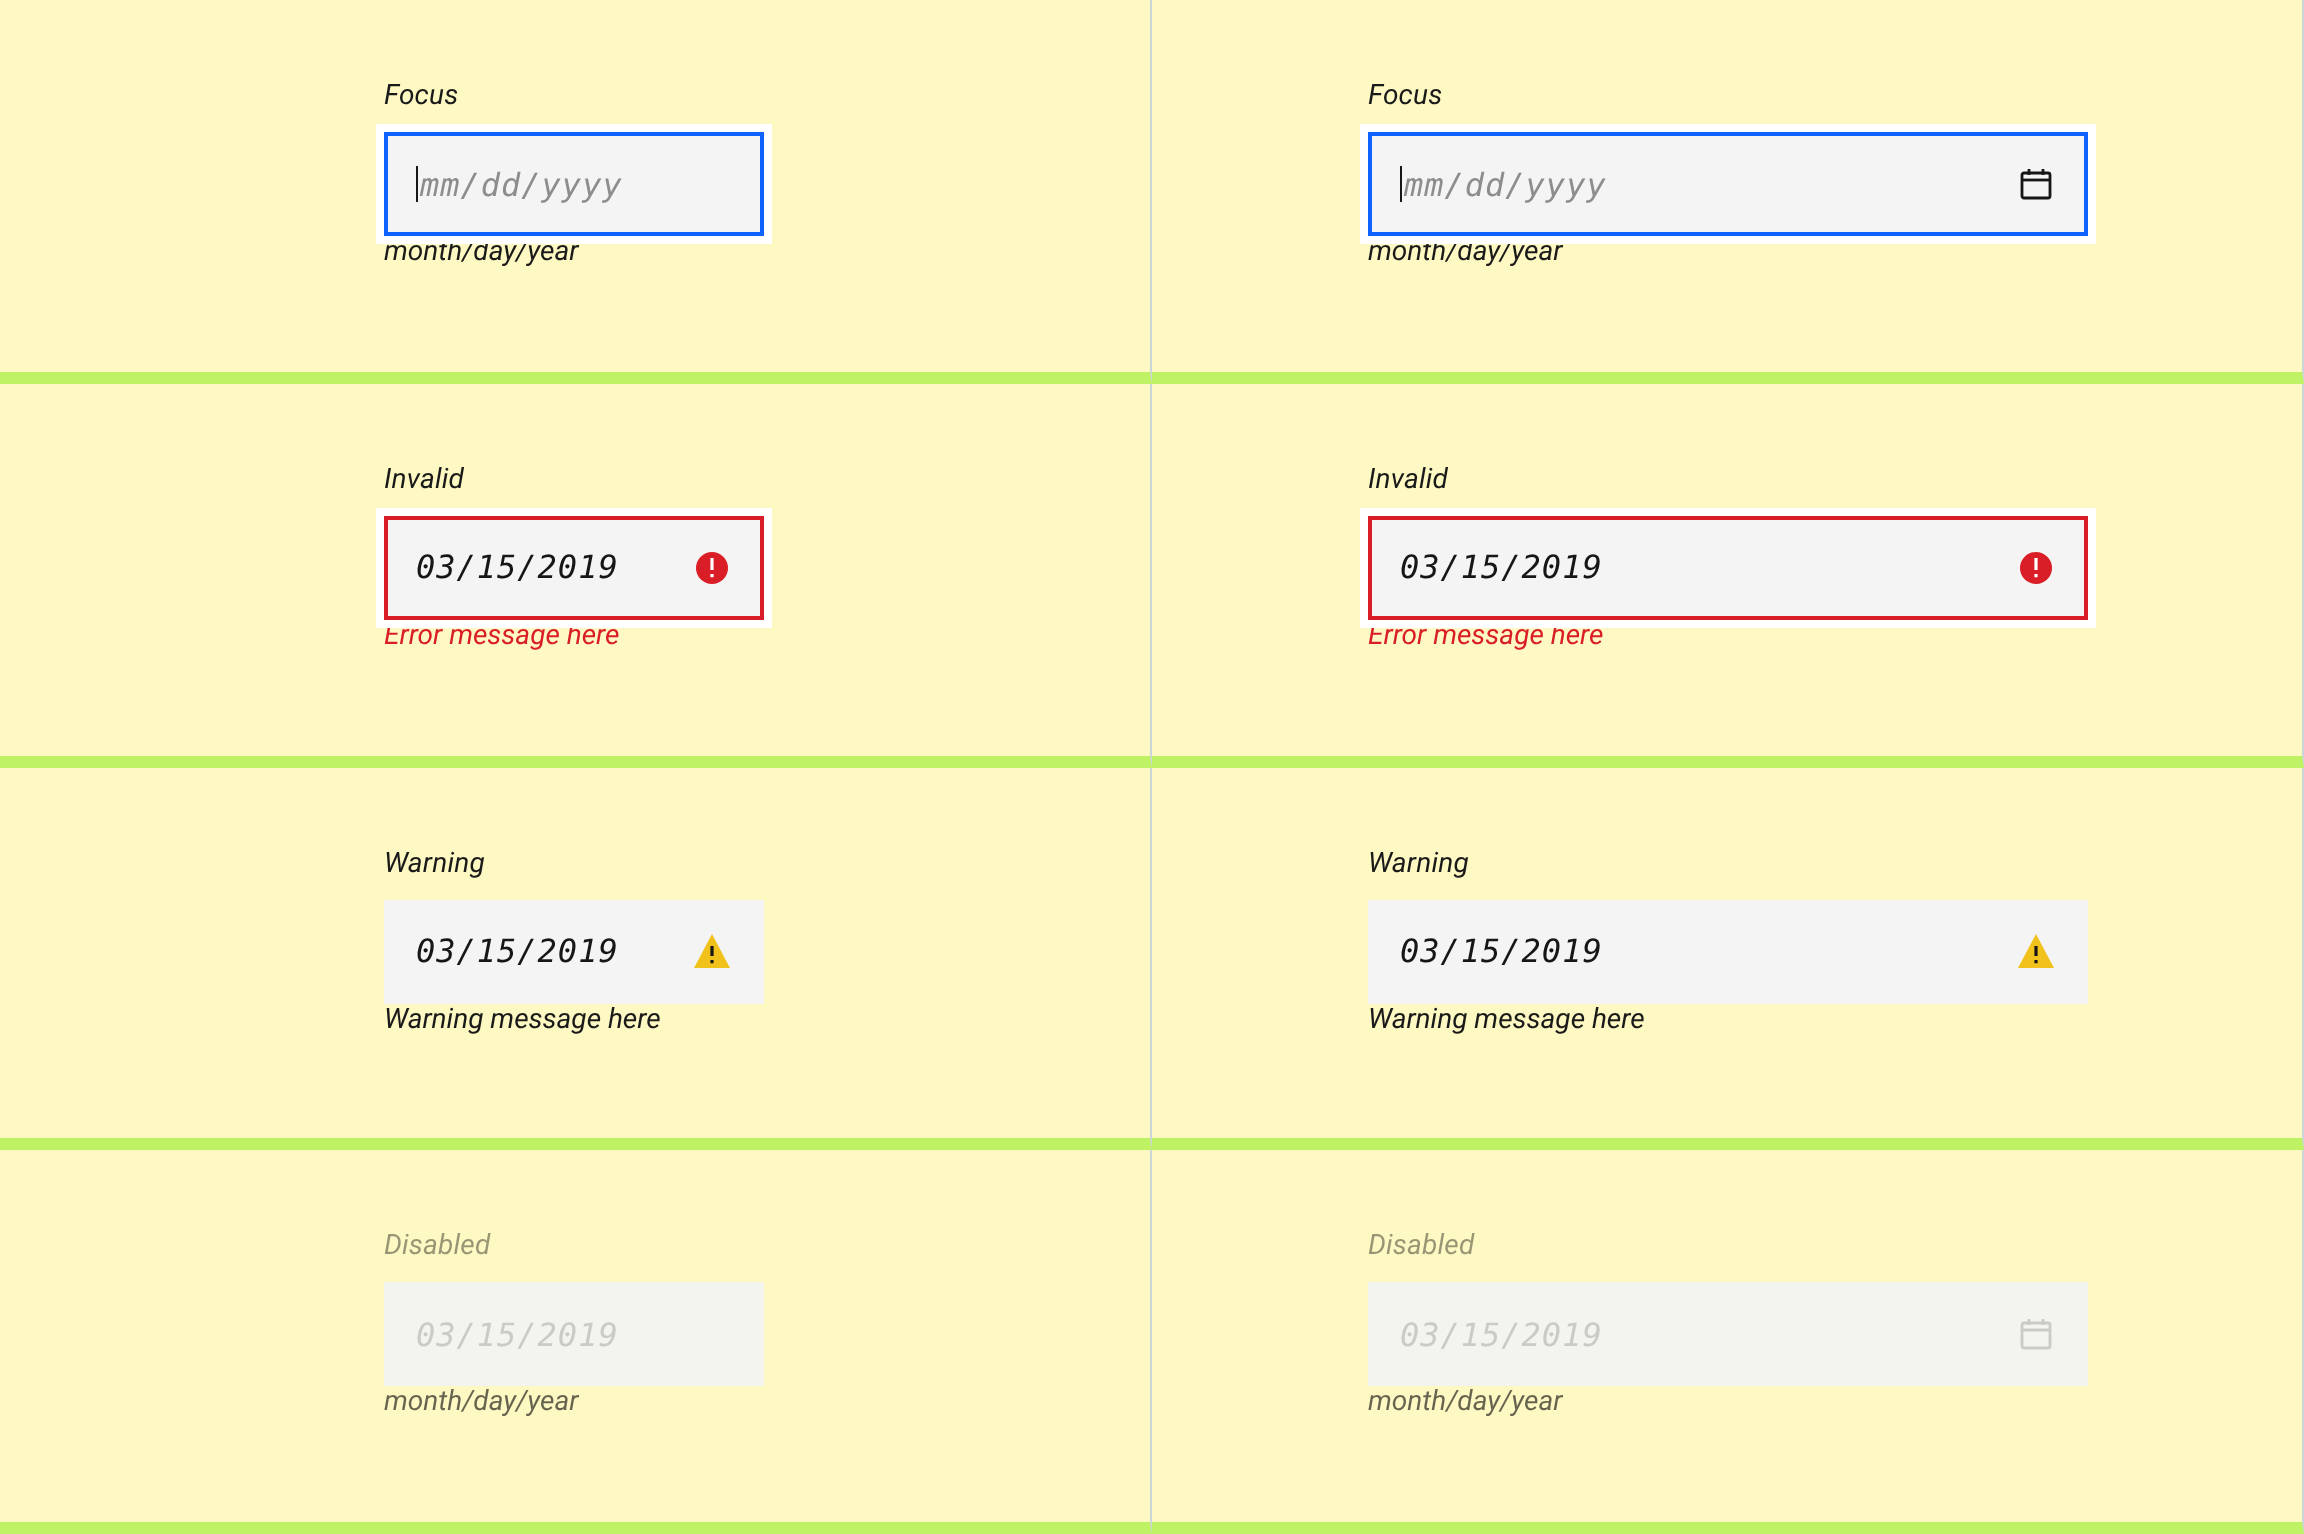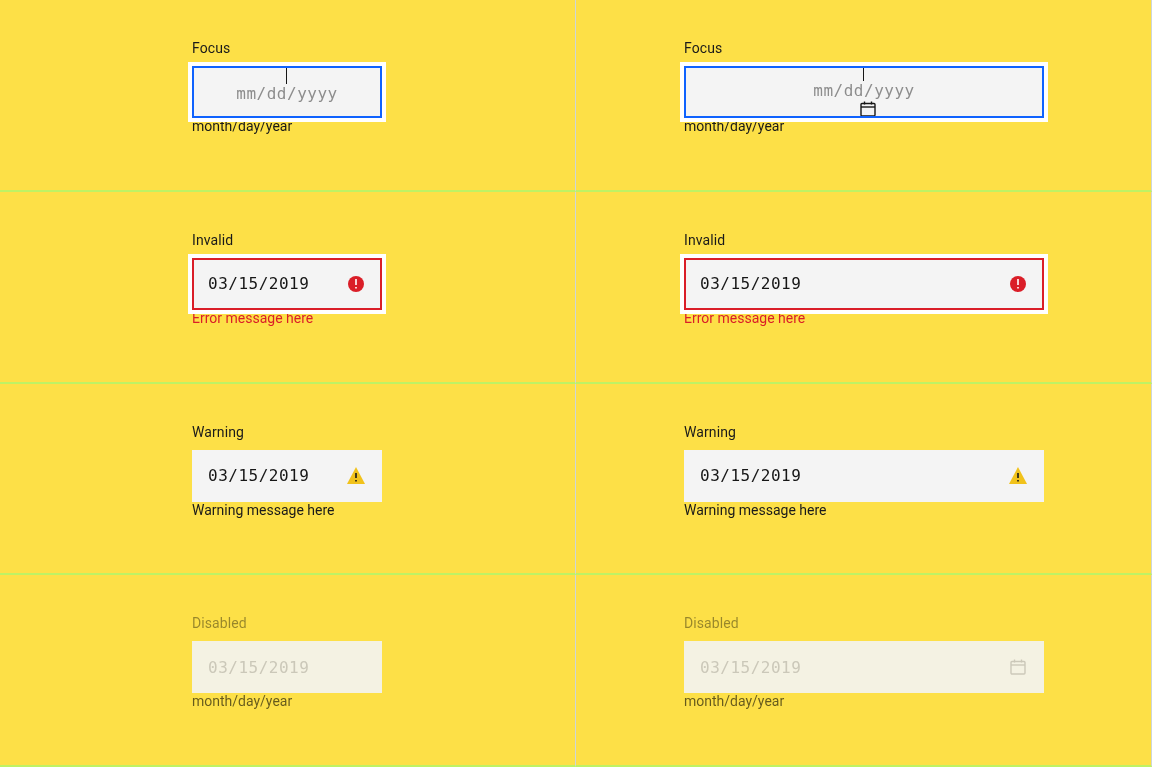--- a/index.html
+++ b/index.html
@@ -11,25 +11,26 @@
     overflow: hidden;
   }
   .grid {
     display: grid;
     grid-template-columns: 1fr 1fr;
     grid-template-rows: repeat(4, 1fr);
     width: 100%;
     height: 100%;
   }
   .cell {
-    background: #fde047;
+    background: #fef9c3;
     border-right: 1px solid #cdd6d9;
-    border-bottom: 2px solid #bef264;
+    border-bottom: 6px solid #bef264;
     padding: 40px 0 0 0;
     position: relative;
+    font-style: italic;
   }
   .col-left .content { margin-left: 192px; }
   .col-right .content { margin-left: 108px; }
   .label {
     font-size: 14px;
     color: #1a1a1a;
     margin-bottom: 10px;
     letter-spacing: 0.1px;
   }
   .label.disabled { color: rgba(0,0,0,0.4); }
@@ -40,21 +41,20 @@
     height: 52px;
     padding: 0 16px;
     position: relative;
   }
   .col-left .field { width: 190px; }
   .col-right .field { width: 360px; }
   .field.focus {
     outline: 2px solid #0f62fe;
     outline-offset: -2px;
     box-shadow: 0 0 0 4px #fff;
-    flex-direction: column;
   }
   .field.invalid {
     outline: 2px solid #da1e28;
     outline-offset: -2px;
     box-shadow: 0 0 0 4px #fff;
   }
   .field.disabled {
     background: #f4f4f4;
     opacity: 0.9;
   }

